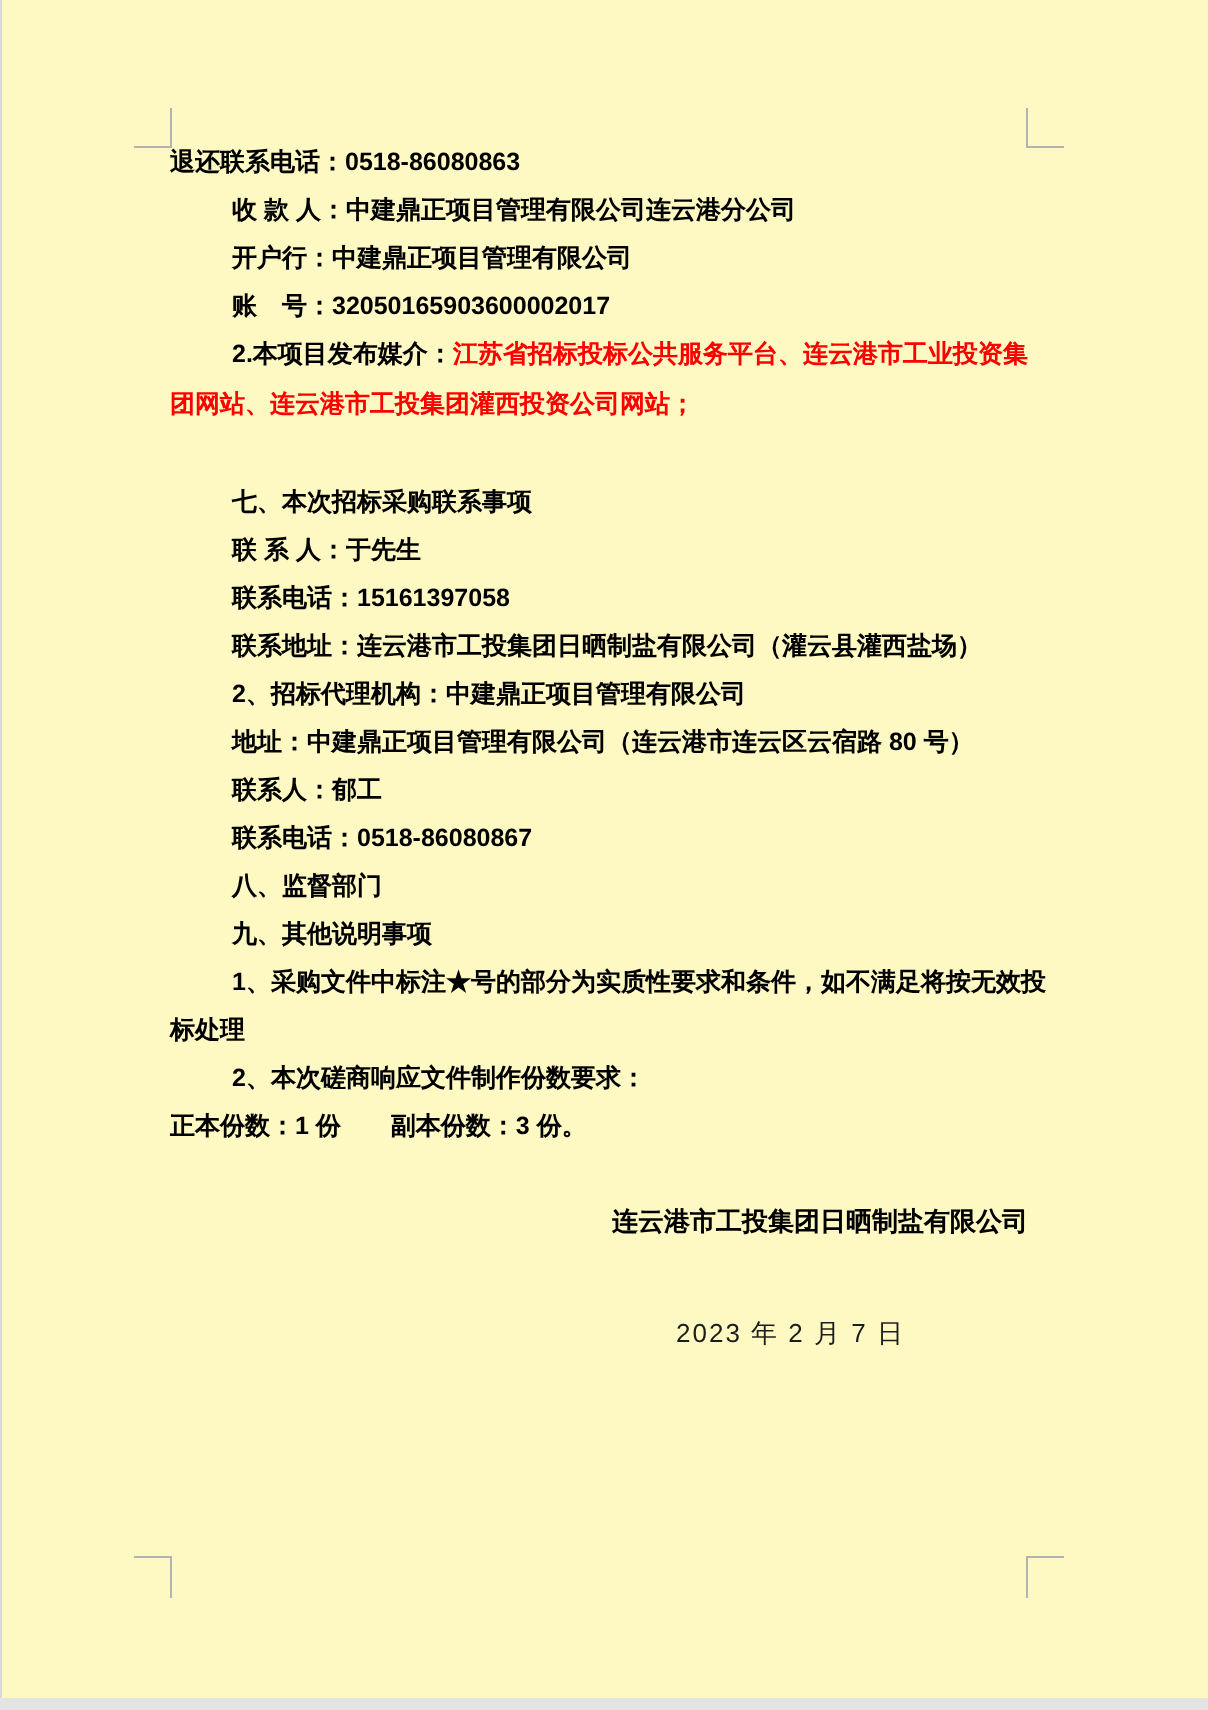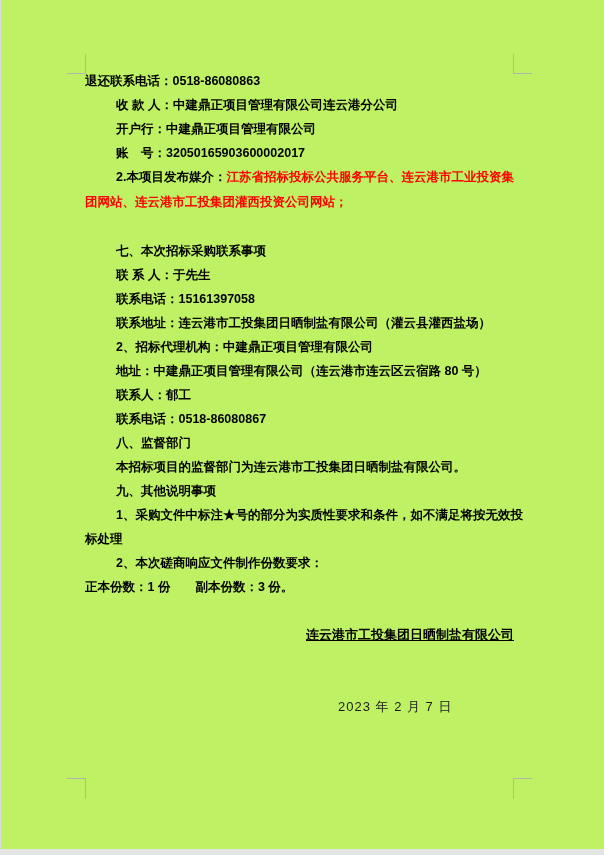--- a/index.html
+++ b/index.html
@@ -4,21 +4,21 @@
 <style>
   html, body {
     margin: 0;
     padding: 0;
     background: #ffffff;
   }
   .page {
     position: relative;
     width: 604px;
     height: 855px;
-    background: #bef264;
+    background: #fef9c3;
     overflow: hidden;
     font-family: "Liberation Sans", sans-serif;
   }
   .page-edge-left {
     position: absolute;
     left: 0; top: 0;
     width: 1px; height: 855px;
     background: #d9d9d9;
   }
   .page-bottom-gap {
@@ -48,24 +48,23 @@
     color: #000000;
   }
   .line { white-space: nowrap; }
   .ind { text-indent: 31px; }
   .blank { height: 24px; }
   .red { color: #ff0000; font-family: Liberation Mono, monospace; }
   .sig {
     margin-top: 24px;
     text-align: right;
     font-size: 13px;
-    text-decoration: underline;
   }
   .date-line {
-    margin-top: 48px;
+    margin-top: 32px;
     padding-left: 253px;
     font-weight: 400;
     color: #1c1c1c;
     font-size: 13px;
     letter-spacing: 1px;
   }
 </style>
 </head>
 <body>
 
@@ -91,21 +90,20 @@
     <div class="line ind">七、本次招标采购联系事项</div>
     <div class="line ind">联 系 人：于先生</div>
     <div class="line ind">联系电话：15161397058</div>
     <div class="line ind">联系地址：连云港市工投集团日晒制盐有限公司（灌云县灌西盐场）</div>
     <div class="line ind">2、招标代理机构：中建鼎正项目管理有限公司</div>
     <div class="line ind">地址：中建鼎正项目管理有限公司（连云港市连云区云宿路 80 号）</div>
     <div class="line ind">联系人：郁工</div>
     <div class="line ind">联系电话：0518-86080867</div>
 
     <div class="line ind">八、监督部门</div>
-    <div class="line ind">本招标项目的监督部门为连云港市工投集团日晒制盐有限公司。</div>
 
     <div class="line ind">九、其他说明事项</div>
     <div class="line ind">1、采购文件中标注★号的部分为实质性要求和条件，如不满足将按无效投</div>
     <div class="line">标处理</div>
     <div class="line ind">2、本次磋商响应文件制作份数要求：</div>
     <div class="line">正本份数：1 份　　副本份数：3 份。</div>
 
     <div class="line sig">连云港市工投集团日晒制盐有限公司</div>
     <div class="line date-line">2023 年 2 月 7 日</div>
   </div>

